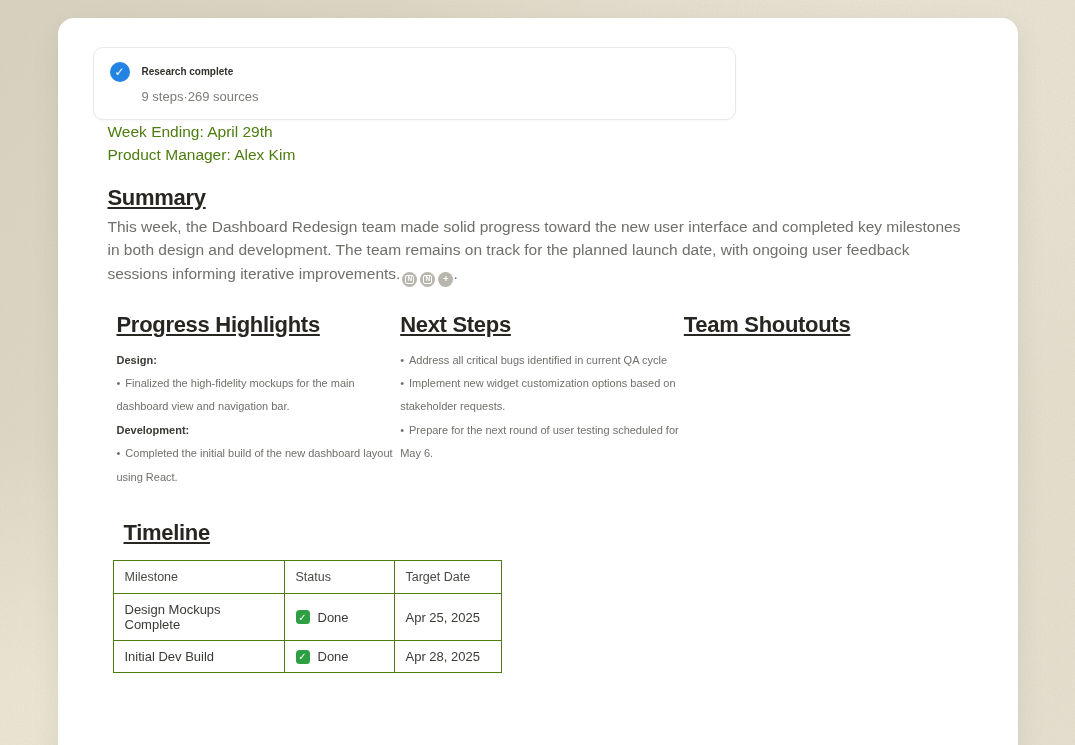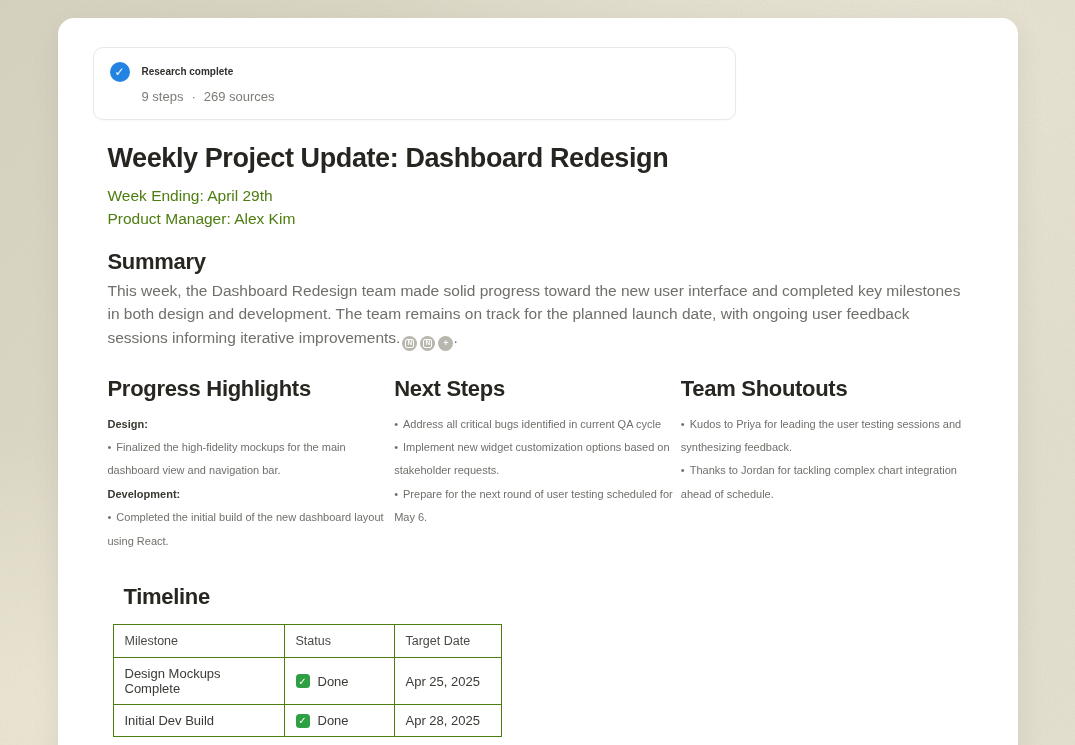--- a/index.html
+++ b/index.html
@@ -34,53 +34,53 @@
     display: flex; align-items: flex-start; gap: 12px;
     cursor: pointer;
   }
   .banner-check {
     width: 20px; height: 20px; border-radius: 50%;
     background: #2383e2; color: #fff;
     display: flex; align-items: center; justify-content: center;
     font-size: 12px; font-weight: 700; flex: 0 0 auto; margin-top: -1px;
   }
   .banner-title { font-size: 10px; font-weight: 700; color: #32302c; line-height: 17px; }
-  .banner-meta { margin-top: 9px; font-size: 13px; color: #7d7b76; display: flex; gap: 8px; align-items: center; }
+  .banner-meta { margin-top: 9px; font-size: 13px; color: #7d7b76; display: flex; align-items: center; }
 
   h1.doc-title {
     margin: 22px 0 10px;
     font-size: 27px; line-height: 32px; font-weight: 700;
     color: #272520; letter-spacing: -0.4px;
   }
   .meta-line { font-size: 15.5px; line-height: 23px; color: #4d7c0f; }
 
   h2.section-heading {
     font-size: 22px; line-height: 27px; font-weight: 700;
-    color: #282621; letter-spacing: -0.3px; margin-top: 18px;
+    color: #282621; letter-spacing: -0.3px; margin-top: 18px; text-decoration: underline;
   }
   .summary-text {
     margin-top: 4px; font-size: 15.5px; line-height: 23.4px; color: #706f6a;
     max-width: 861px;
   }
   .cite-group { display: inline-flex; gap: 3px; vertical-align: -2px; margin-left: 2px; }
   .cite-icon {
     width: 15px; height: 15px; border-radius: 50%;
     background: #b9b6ae; color: #ffffff;
     display: inline-flex; align-items: center; justify-content: center;
     font-size: 9px; font-weight: 700; line-height: 1;
   }
   .cite-icon .inner-n {
     width: 9px; height: 9px; border-radius: 2px; border: 1px solid #fff;
     display: flex; align-items: center; justify-content: center;
     font-size: 6.5px; font-weight: 700; color: #fff;
   }
 
   .columns {
     margin-top: 24px;
-    display: grid; grid-template-columns: repeat(3, 1fr); 
+    display: grid; grid-template-columns: repeat(3, 1fr);  margin-left: 9px;
   }
   .col h2 { margin: 0 0 11px; }
   .col-body { font-size: 11px; line-height: 23.4px; color: #706f6a; }
   .inline-label { font-weight: 700; color: #3a3832; }
   .bullet-line .marker { margin-right: 5px; }
 
   .timeline h2 { margin: 30px 16px 14px; }
   table.timeline-table {
     border-collapse: collapse; margin-left: 5px;
     font-size: 13px; color: #3b3a35;
@@ -120,21 +120,20 @@
     <div>
       <div class="banner-title">Research complete</div>
       <div class="banner-meta">
         <span>9 steps</span>
         <span>·</span>
         <span>269 sources</span>
       </div>
     </div>
   </div>
 
-  <h1 class="doc-title">Weekly Project Update: Dashboard Redesign</h1>
   <div class="meta-line">Week Ending: April 29th</div>
   <div class="meta-line">Product Manager: Alex Kim</div>
 
   <h2 class="section-heading">Summary</h2>
   <p class="summary-text"><span>This week, the Dashboard Redesign team made solid progress toward the new user interface and completed key milestones in both design and development. The team remains on track for the planned launch date, with ongoing user feedback sessions informing iterative improvements.</span><span class="cite-group">
         <span class="cite-icon">
           <span class="inner-n">N</span>
         </span>
         <span class="cite-icon">
           <span class="inner-n">N</span>
@@ -160,24 +159,20 @@
       <h2 class="section-heading">Next Steps</h2>
       <div class="col-body">
         <div class="bullet-line"><span class="marker">•</span><span>Address all critical bugs identified in current QA cycle</span></div>
         <div class="bullet-line"><span class="marker">•</span><span>Implement new widget customization options based on stakeholder requests.</span></div>
         <div class="bullet-line"><span class="marker">•</span><span>Prepare for the next round of user testing scheduled for May 6.</span></div>
       </div>
     </div>
 
     <div class="col">
       <h2 class="section-heading">Team Shoutouts</h2>
-      <div class="col-body">
-        <div class="bullet-line"><span class="marker">•</span><span>Kudos to Priya for leading the user testing sessions and synthesizing feedback.</span></div>
-        <div class="bullet-line"><span class="marker">•</span><span>Thanks to Jordan for tackling complex chart integration ahead of schedule.</span></div>
-      </div>
     </div>
   </div>
 
   <div class="timeline">
     <h2 class="section-heading">Timeline</h2>
     <table class="timeline-table">
       <colgroup>
           <col class="col-milestone">
           <col class="col-status">
           <col class="col-date">

